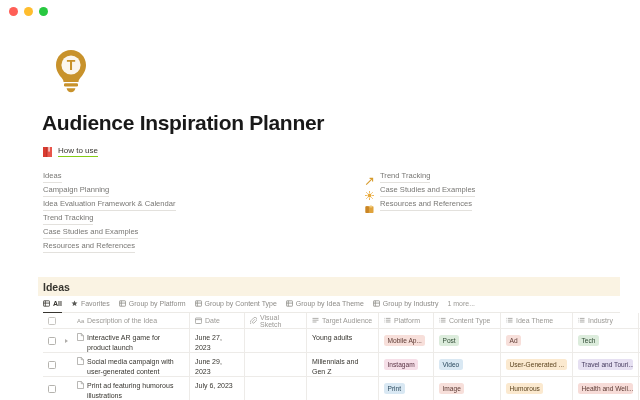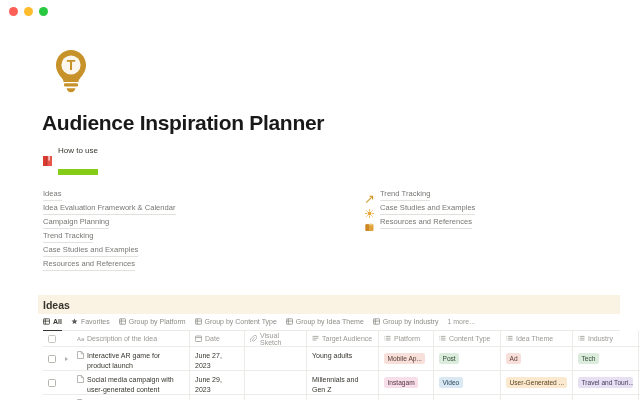--- a/index.html
+++ b/index.html
@@ -30,21 +30,21 @@
     font-weight: bold;
     color: #191919;
     letter-spacing: -0.3px;
   }
 
   .howto {
     margin: 11px 0 0 43px;
     display: flex; align-items: center; gap: 6px;
     font-size: 8px; color: #37352f;
   }
-  .howto .label { border-bottom: 6px solid #84cc16; padding-bottom: 14px; }
+  .howto .label { border-bottom: 1px solid #84cc16; padding-bottom: 1px; }
   .book-icon { width: 9px; height: 10px; position: relative; display:inline-block; }
 
   .links { margin: 13px 0 0 0; position: relative; height: 88px; }
   .links-col { position: absolute; top: 0; }
   .links-col.left { left: 43px; }
   .links-col.right { left: 365px; }
   .link-row { display: flex; align-items: center; gap: 6px; height: 13.5px; margin-bottom: 0.5px; }
   .link-text {
     font-size: 7.6px; color: #787774;
     border-bottom: 1px solid #e3e1dd;
@@ -165,24 +165,24 @@
       <span class="label">How to use</span>
     </div>
 
     <div class="links">
 
       <div class="links-col left">
         <div class="link-row">
           <span class="link-text">Ideas</span>
         </div>
         <div class="link-row">
+          <span class="link-text">Campaign Planning</span>
+        </div>
+        <div class="link-row">
           <span class="link-text">Idea Evaluation Framework &amp; Calendar</span>
-        </div>
-        <div class="link-row">
-          <span class="link-text">Campaign Planning</span>
         </div>
         <div class="link-row">
           <span class="link-text">Trend Tracking</span>
         </div>
         <div class="link-row">
           <span class="link-text">Case Studies and Examples</span>
         </div>
         <div class="link-row">
           <span class="link-text">Resources and References</span>
         </div>

